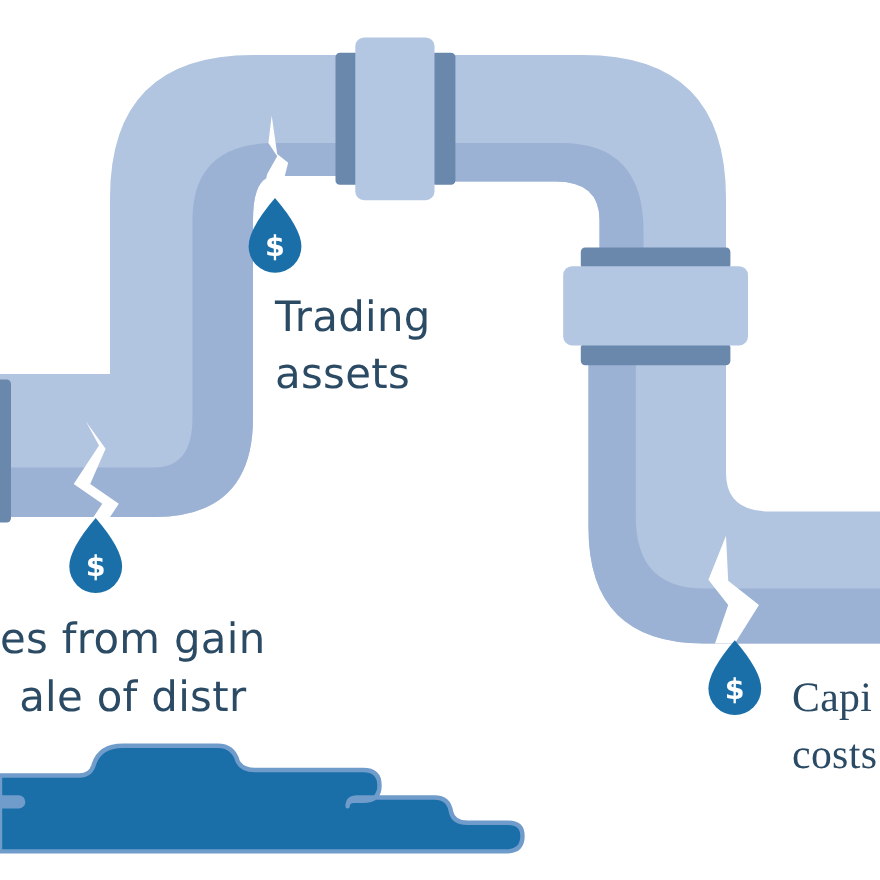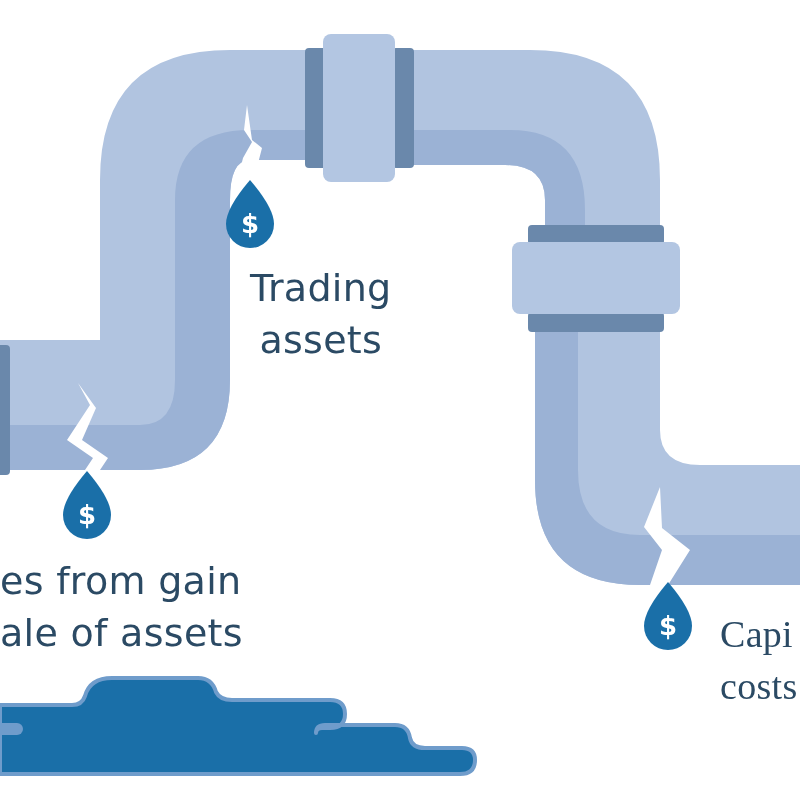--- a/index.html
+++ b/index.html
@@ -63,25 +63,25 @@
       <path d="M0 -34 Q24 -6 24 10 A24 24 0 0 1 -24 10 Q-24 -6 0 -34 Z" fill="#1a6fa8"></path>
       <text x="0" y="19" text-anchor="middle" fill="#ffffff" font-size="26" font-weight="bold" font-family="'DejaVu Sans', sans-serif">$</text>
     </g>
     <g transform="translate(668,616)">
       <path d="M0 -34 Q24 -6 24 10 A24 24 0 0 1 -24 10 Q-24 -6 0 -34 Z" fill="#1a6fa8"></path>
       <text x="0" y="19" text-anchor="middle" fill="#ffffff" font-size="26" font-weight="bold" font-family="'DejaVu Sans', sans-serif">$</text>
     </g>
   </svg>
 
   
-  <div class="label" style="left:0;top:555px;">
+  <div class="label" style="left:0;top:555px;text-align:center;">
     <span>es from gain</span>
-    <span>ale of assets</span>
+    <span>ale of distr</span>
   </div>
-  <div class="label" style="left:250px;top:262px;text-align:center;">
+  <div class="label" style="left:250px;top:262px;">
     <span>Trading</span>
     <span>assets</span>
   </div>
   <div class="label" style="left:720px;top:608px;font-family:Liberation Serif, serif;">
     <span>Capi</span>
     <span>costs</span>
   </div>
 </div>
 
 <style>

